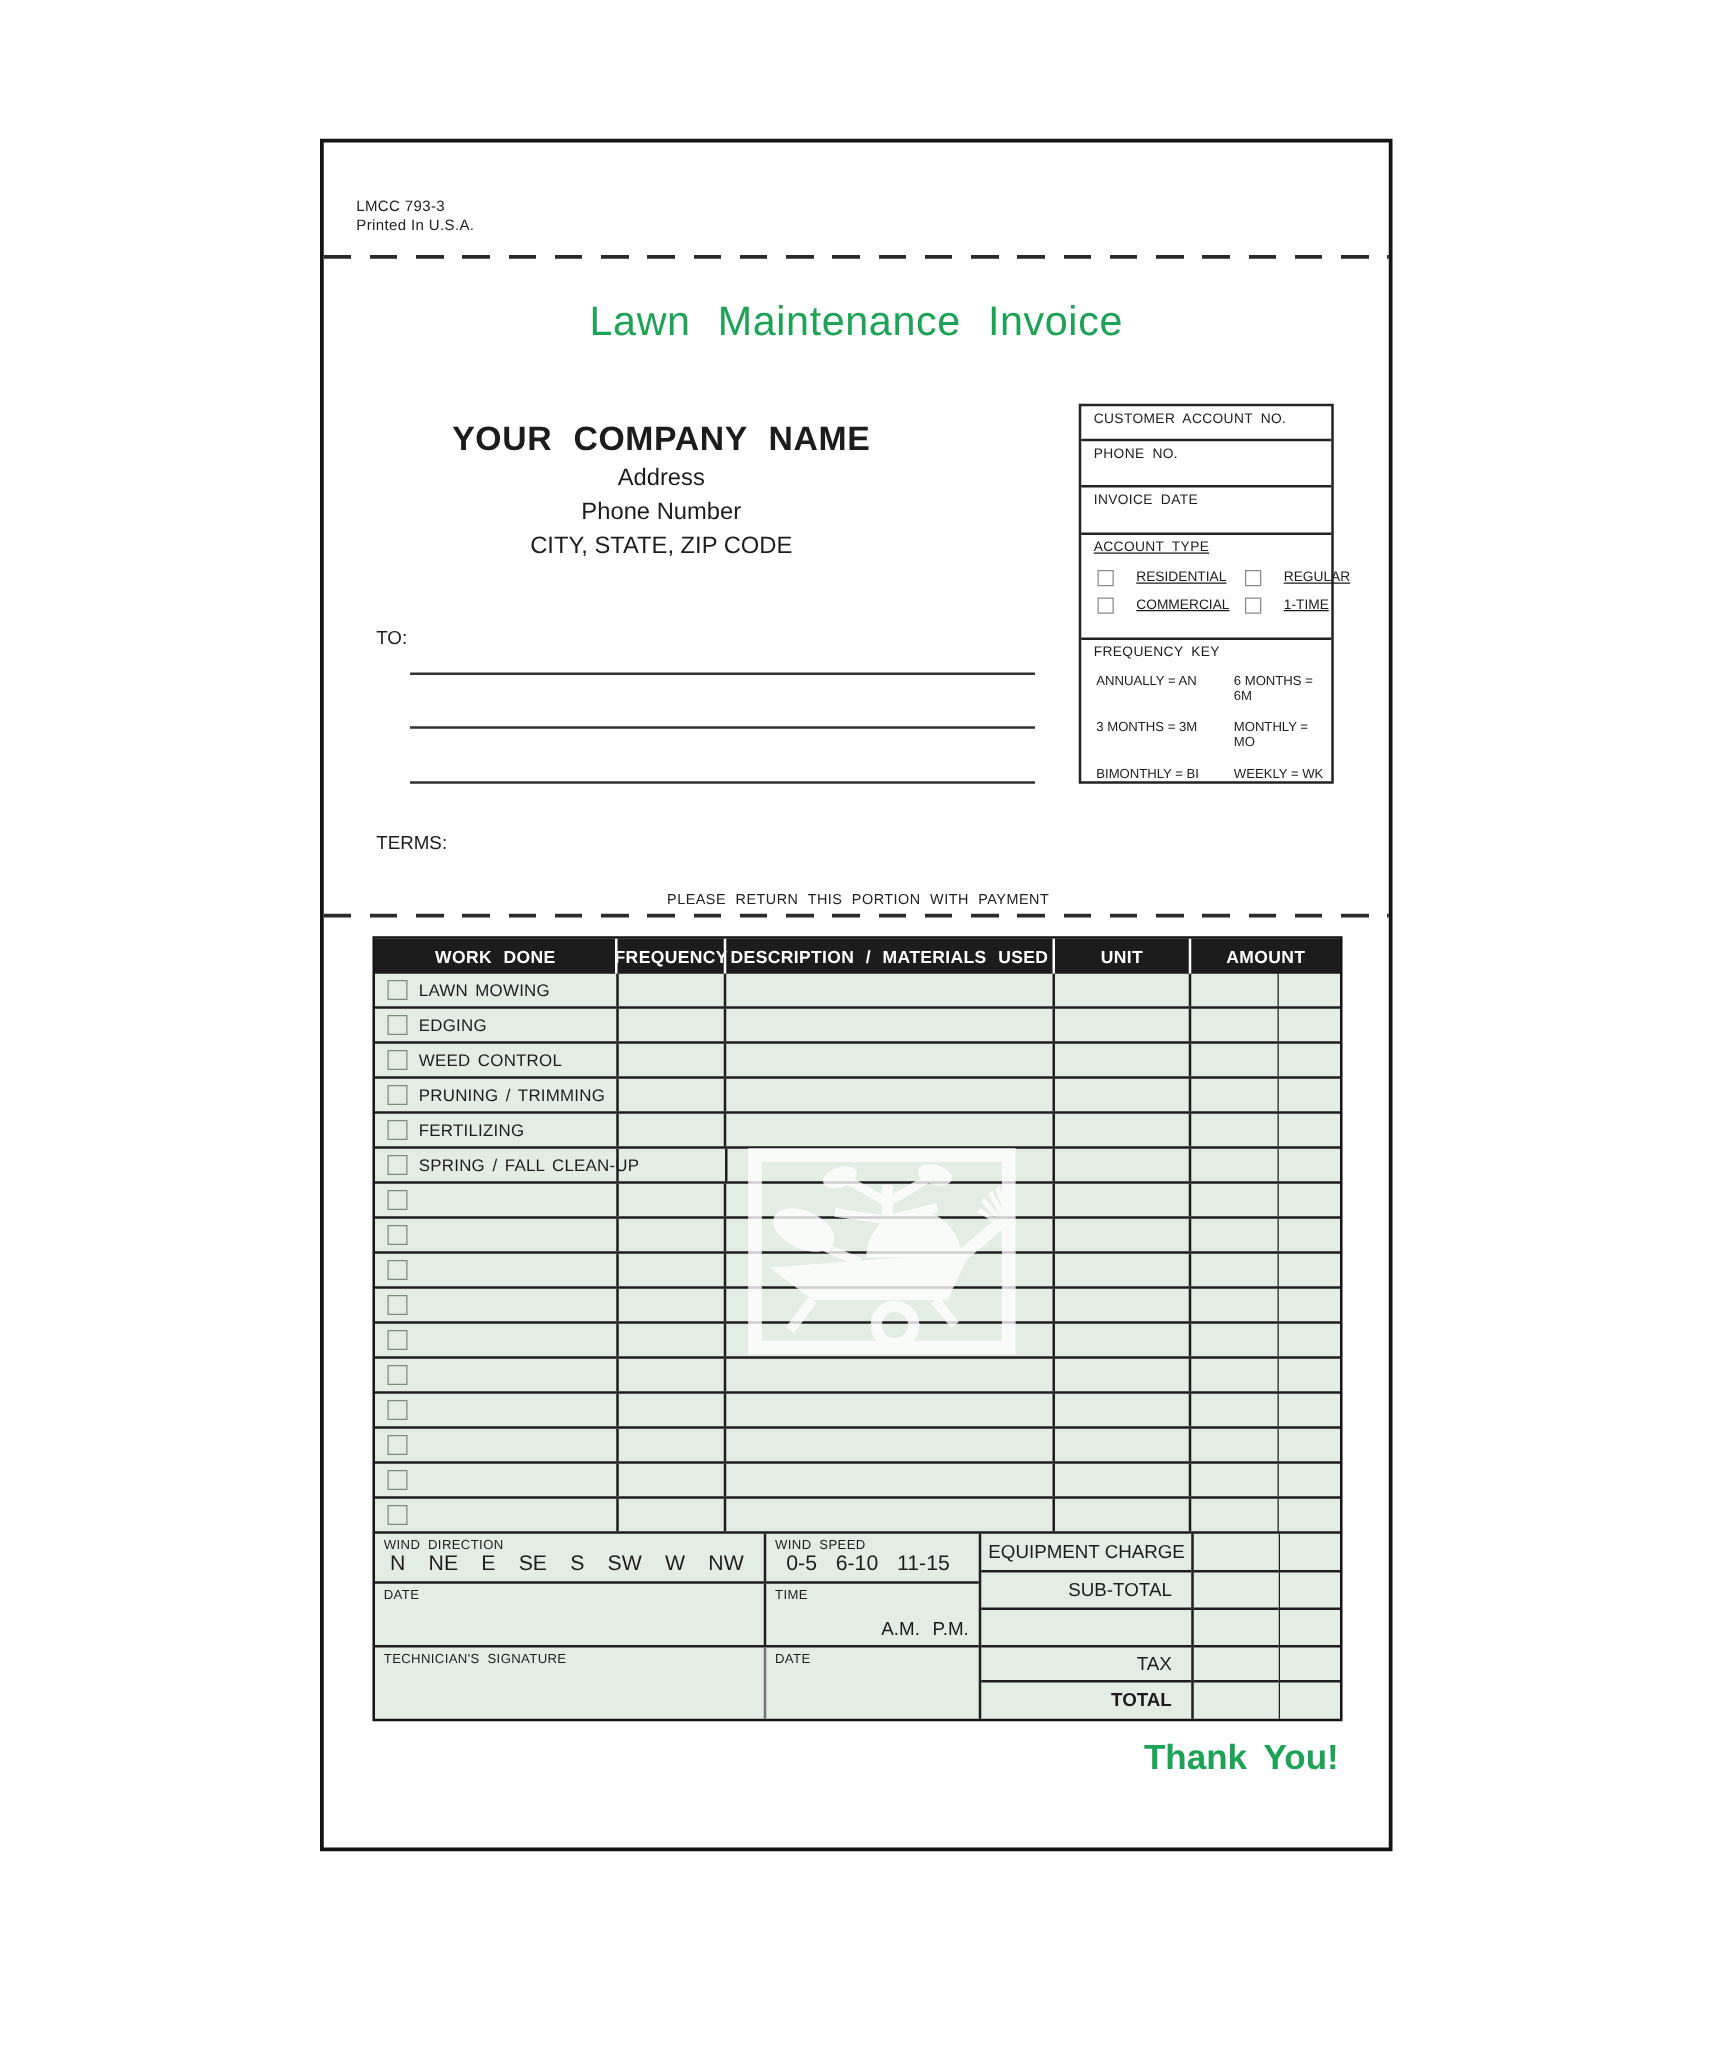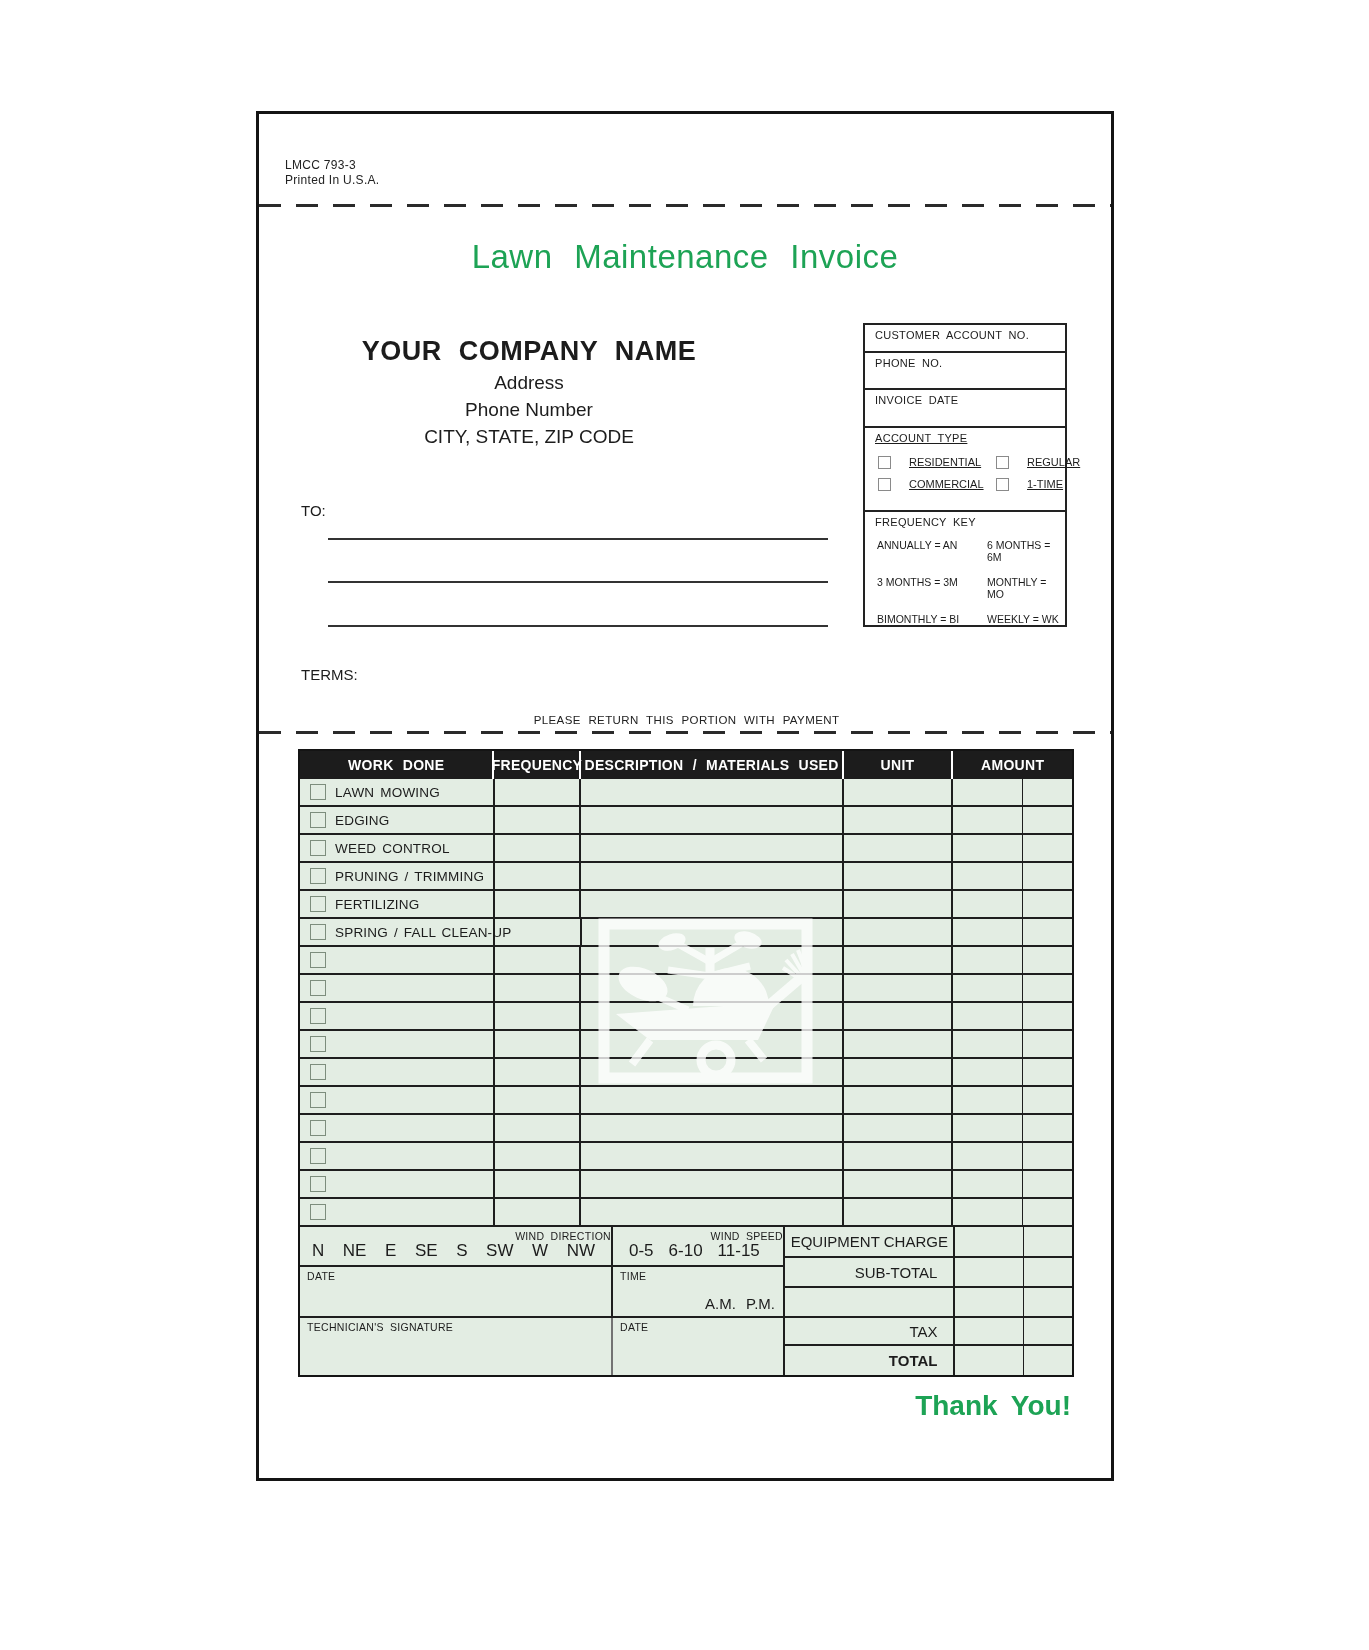--- a/index.html
+++ b/index.html
@@ -67,21 +67,21 @@
   .td.c5 { width:70px; border-right:1.5px solid #1e1e1e; } .td.c6 { width:49px; border-right:none; }
   .row-cb { width:16px; height:16px; border:1.5px solid #7d8d7d; flex:none; }
   .row-lbl { font-size:13.5px; letter-spacing:0.2px; word-spacing:2px; white-space:nowrap; }
 
   .watermark { position:absolute; left:298px; top:167px; width:215px; height:166px;
     pointer-events:none; opacity:0.78; }
 
   
   .tfoot { display:flex; height:148px; }
   .f-left { width:485px; display:flex; flex-direction:column; }
-  .f-wind { display:flex; height:40px; border-bottom:2px solid #1e1e1e;text-align:right; }
+  .f-wind { display:flex; height:40px; border-bottom:2px solid #1e1e1e; }
   .wind-dir { width:313px; border-right:2px solid #1e1e1e; position:relative; }
   .wind-spd { width:170px; position:relative; }
   .tiny-lbl { font-size:10.5px; letter-spacing:0.3px; word-spacing:3px; padding:3px 0 0 7px; }
   .wind-opts { display:flex; justify-content:space-between; padding:0 16px 0 12px;
     font-size:17px; margin-top:-1px; }
   .spd-opts { display:flex; gap:15px; padding-left:16px; font-size:17px; margin-top:-1px; }
   .f-datetime { display:flex; height:51px; border-bottom:2px solid #1e1e1e; }
   .date-cell { width:313px; border-right:2px solid #1e1e1e; }
   .time-cell { width:170px; position:relative; }
   .ampm { position:absolute; right:8px; bottom:4px; font-size:15px; word-spacing:6px; }

